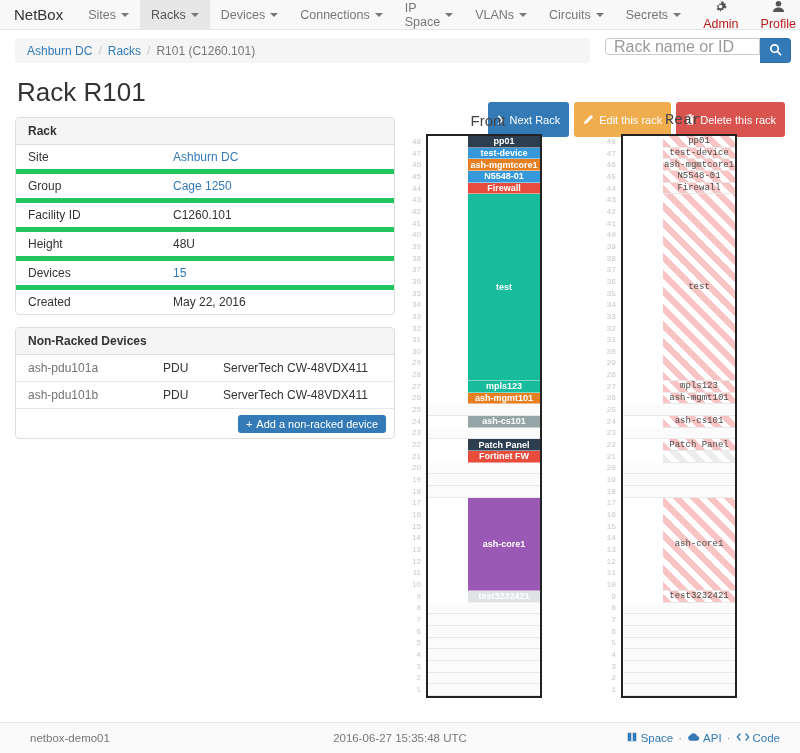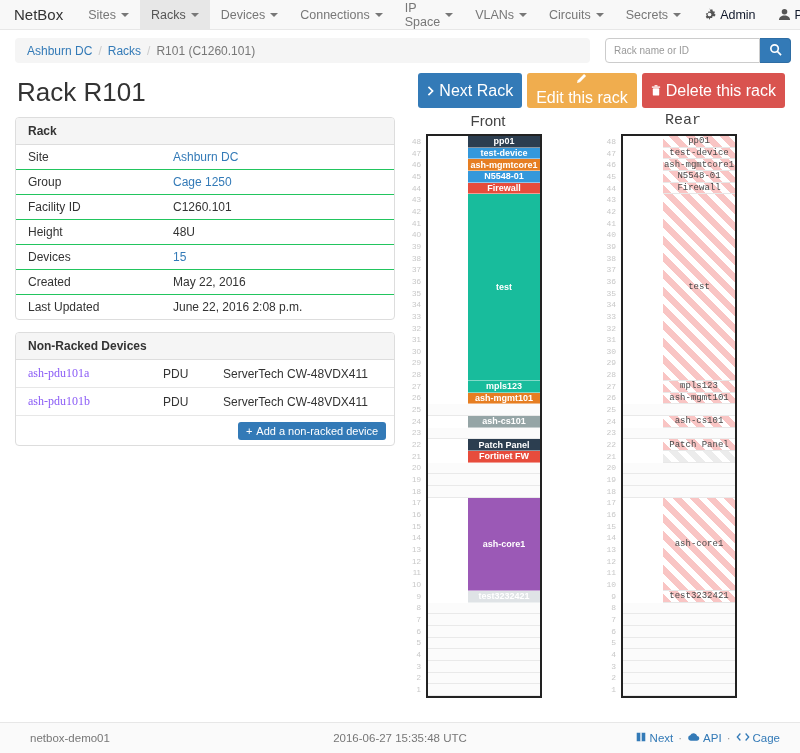--- a/index.html
+++ b/index.html
@@ -6,57 +6,57 @@
   html,body { width:800px; height:753px; background:#fff; font-family:"Liberation Sans", sans-serif; overflow:hidden; }
 
   
   .navbar { height:30px; background:#f8f8f8; border-bottom:1px solid #e7e7e7; display:flex; align-items:stretch; }
   .brand { font-size:15px; color:#333; padding:0 14px; display:flex; align-items:center; }
   .nav-items { display:flex; }
   .nav-item { font-size:12.5px; color:#777; padding:0 11px; display:flex; align-items:center; gap:5px; cursor:pointer; }
   .nav-item.active { background:#e7e7e7; color:#555; }
   .caret { width:0; height:0; border-left:4px solid transparent; border-right:4px solid transparent; border-top:4px solid #777; display:inline-block; }
   .nav-right { margin-left:auto; display:flex; padding-right:10px; }
-  .nav-right .nav-item { gap:4px; color:#0f172a; }
+  .nav-right .nav-item { gap:4px; color:#b91c1c;flex-direction:column; }
   .nav-ico { width:13px; height:13px; display:inline-block; }
   .nav-ico svg { width:13px; height:13px; display:block; }
 
   .content { position:relative; width:800px; height:723px; }
 
   
   .breadcrumb { position:absolute; left:15px; top:8px; width:575px; height:25px; background:#f5f5f5; border-radius:4px; display:flex; align-items:center; padding:0 12px; font-size:12px; color:#777; gap:6px; }
   .breadcrumb a { color:#337ab7; text-decoration:none; }
   .crumb-sep { color:#ccc; }
   .searchbar { position:absolute; left:605px; top:8px; display:flex; }
-  .search-input { width:155px; height:25px; border:1px solid #ccc; border-radius:4px 0 0 4px; padding:0 8px; font-size:10px; color:#555; outline:none; }
+  .search-input { width:155px; height:17px; border:1px solid #ccc; border-radius:4px 0 0 4px; padding:0 8px; font-size:16px; color:#555; outline:none; }
   .search-input::placeholder { color:#999; }
   .search-btn { width:31px; height:25px; background:#337ab7; border:1px solid #2e6da4; border-left:none; border-radius:0 4px 4px 0; display:flex; align-items:center; justify-content:center; cursor:pointer; }
 
   
   .page-title { position:absolute; left:17px; top:47px; font-size:26px; color:#333; font-weight:400; }
   .actions { position:absolute; right:15px; top:43px; display:flex; gap:5px; }
-  .btn { height:35px; border:none; border-radius:3px; color:#fff; font-size:16px; padding:0 9px; display:flex; align-items:center; gap:5px; cursor:pointer; font-family:inherit; }
+  .btn { height:35px; border:none; border-radius:3px; color:#fff; font-size:11px; padding:0 9px; display:flex; align-items:center; gap:5px; cursor:pointer; font-family:inherit;margin-top:29px; }
   .btn-blue { background:#337ab7; }
-  .btn-orange { background:#f0ad4e;flex-direction:column; }
+  .btn-orange { background:#f0ad4e; }
   .btn-red { background:#d9534f; }
   .btn svg { display:block; }
 
   
   .left-col { position:absolute; left:15px; top:87px; width:380px; }
   .panel { border:1px solid #ddd; border-radius:4px; margin-bottom:12px; background:#fff; overflow:hidden; }
   .panel-heading { background:#f5f5f5; border-bottom:1px solid #ddd; padding:6px 12px; font-size:12px; font-weight:bold; color:#333; }
   table.attr { width:100%; border-collapse:collapse; font-size:12px; color:#333; }
-  table.attr td { padding:5px 12px; border-top:1px solid #22c55e; }
+  table.attr td { padding:5px 12px; border-top:5px solid #22c55e; }
   table.attr tr:first-child td { border-top:none; }
   table.attr td.lbl { width:145px; }
   table.attr a { color:#337ab7; text-decoration:none; }
   table.dev { width:100%; border-collapse:collapse; font-size:12px; color:#333; }
   table.dev td { padding:6px 12px; border-top:1px solid #e7e7e7; }
   table.dev tr:first-child td { border-top:none; }
-  table.dev a { color:#8b5cf6; text-decoration:none;font-family:Liberation Serif, serif; }
+  table.dev a { color:#737373; text-decoration:none; }
   .tbl-foot { border-top:1px solid #e7e7e7; padding:5px 8px; text-align:right; }
   .btn-xs { display:inline-flex; align-items:center; gap:4px; background:#337ab7; color:#fff; font-size:11px; padding:3px 8px; border:none; border-radius:3px; cursor:pointer; font-family:inherit; }
   .panel-body { padding:10px 12px; font-size:12px; color:#333; }
 
   
   .elevation { position:absolute; top:82px; width:142px; }
   .elev-front { left:404px; }
   .elev-rear { left:599px;font-family:Liberation Mono, monospace; }
   .elev-title { text-align:center; font-size:15px; color:#444; margin-bottom:5px; padding-left:26px; }
   .rack-wrap { display:flex; }
@@ -213,24 +213,20 @@
               <td class="lbl">Height</td>
               <td>48U</td>
             </tr>
             <tr>
               <td class="lbl">Devices</td>
               <td><a href="#">15</a></td>
             </tr>
             <tr>
               <td class="lbl">Created</td>
               <td>May 22, 2016</td>
-            </tr>
-            <tr>
-              <td class="lbl">Last Updated</td>
-              <td>June 22, 2016 2:08 p.m.</td>
             </tr>
           </tbody>
         </table>
     </div>
 
     <div class="panel">
       <div class="panel-heading">Non-Racked Devices</div>
       <table class="dev">
           <tbody id="nonracked-rows">
             <tr>
@@ -424,32 +420,32 @@
 
   <div class="footer">
     <div class="foot-left">netbox-demo01</div>
     <div class="foot-center">2016-06-27 15:35:48 UTC</div>
     <div class="foot-right" id="footer-links">
         <a href="#">
           <span><svg width="12" height="12" viewBox="0 0 14 14">
               <path d="M2 2h4.5v10H2zM7.5 2H12v10H7.5z" fill="#337ab7"></path>
               <path d="M6.5 2h1v10h-1z" fill="#fff"></path>
             </svg></span>
-          <span>Next</span>
+          <span>Space</span>
         </a>
         <span class="foot-sep">·</span>
         <a href="#">
           <span><svg width="13" height="10" viewBox="0 0 14 10">
               <path d="M4 9a3 3 0 01-.5-5.9A4 4 0 0111 4a2.5 2.5 0 01-.5 5z" fill="#337ab7"></path>
             </svg></span>
           <span>API</span>
         </a>
         <span class="foot-sep">·</span>
         <a href="#">
           <span><svg width="14" height="10" viewBox="0 0 16 10">
               <path d="M5 1L1.5 5 5 9M11 1l3.5 4L11 9" stroke="#337ab7" stroke-width="1.5" fill="none"></path>
             </svg></span>
-          <span>Cage</span>
+          <span>Code</span>
         </a>
       </div>
   </div>
 
 </div>
 
 </body></html>

